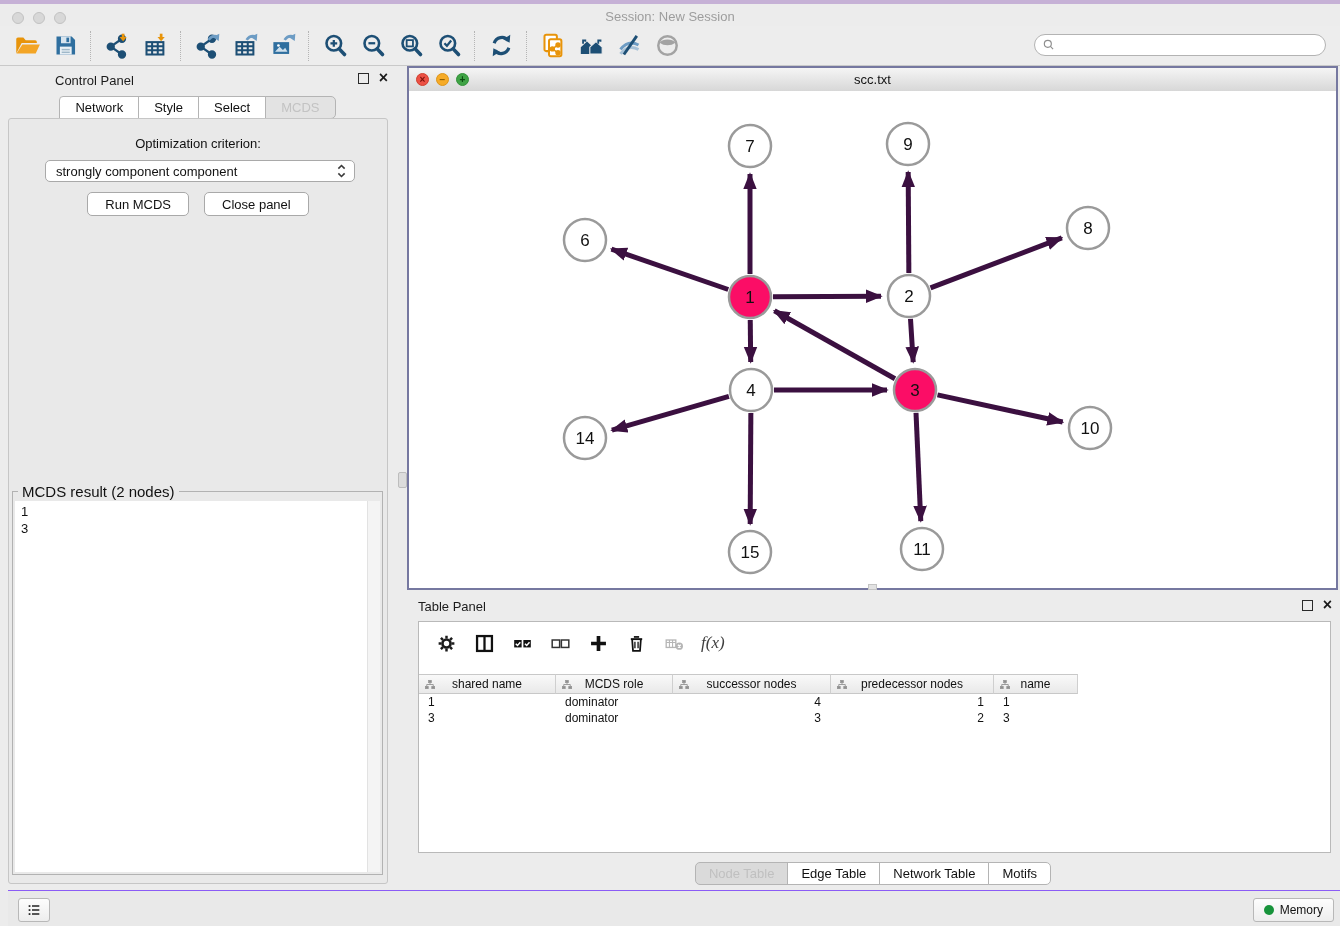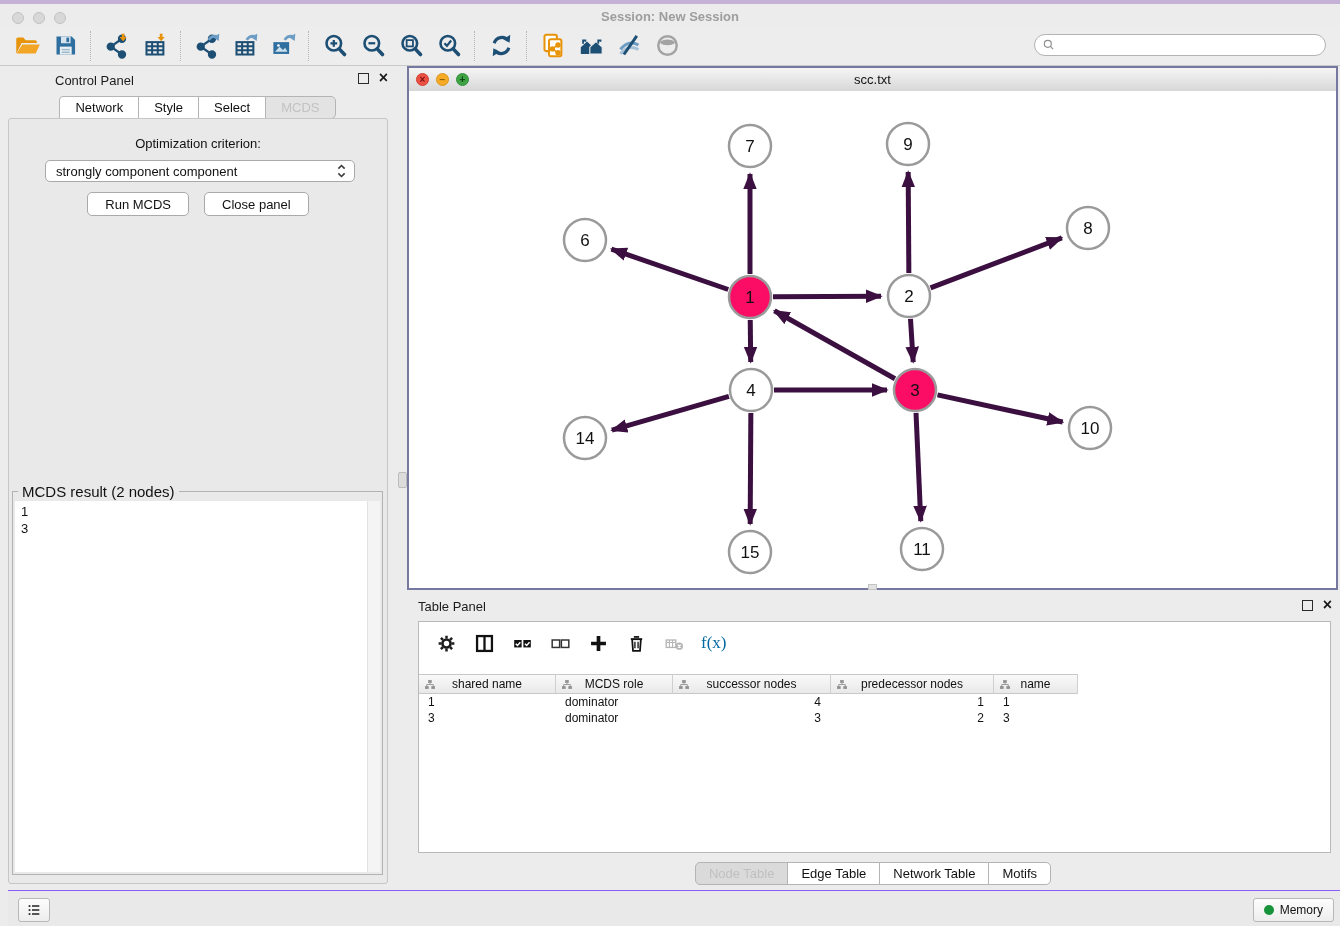--- a/index.html
+++ b/index.html
@@ -1,21 +1,21 @@
 <!DOCTYPE html>
 <html><head>
 <meta charset="utf-8">
 <style>
   html,body{margin:0;padding:0;width:1340px;height:926px;overflow:hidden;
     font-family:"Liberation Sans",sans-serif;background:#ececec;}
   .app{position:relative;width:1340px;height:926px;background:#ececec;}
 
   
   .titlebar{position:absolute;left:0;top:0;width:100%;height:26px;
-    background:#ececec;border-top:4px solid #c6b1d6;box-sizing:border-box;font-weight:bold;}
+    background:#ececec;border-top:4px solid #c6b1d6;box-sizing:border-box;}
   .traffic{position:absolute;left:12px;top:8px;display:flex;gap:9px;}
   .tl{width:12px;height:12px;border-radius:50%;background:#d8d8d8;border:1px solid #c2c2c2;box-sizing:border-box;}
   .win-title{position:absolute;left:0;right:0;top:5px;text-align:center;font-size:13px;color:#9d9d9d;}
 
   
   .toolbar{position:absolute;left:0;top:26px;width:100%;height:40px;background:#ededed;
     border-bottom:1px solid #c9c9c9;box-sizing:border-box;display:flex;align-items:center;padding-left:8px;}
   .tb-btn{width:38px;height:34px;display:flex;align-items:center;justify-content:center;cursor:default;}
   .tb-btn svg{width:27px;height:27px;}
   .tb-sep{width:1px;height:30px;margin:0 6px;border-left:1px dotted #b5b5b5;}
@@ -72,21 +72,21 @@
   .net-canvas svg{position:absolute;left:0;top:0;}
   .net-grip{position:absolute;left:459px;bottom:-2px;width:9px;height:6px;background:#e2e2e2;border:1px solid #c4c4c4;box-sizing:border-box;}
 
   
   .table-panel{position:absolute;left:407px;top:590px;width:933px;height:300px;background:#ececec;}
   .tp-title{position:absolute;left:11px;top:9px;font-size:13px;color:#1c1c1c;}
   .tp-box{position:absolute;left:11px;top:31px;width:913px;height:232px;background:#fff;border:1px solid #b9b9b9;box-sizing:border-box;}
   .tp-toolbar{position:absolute;left:0;top:0;right:0;height:42px;display:flex;align-items:center;padding-left:12px;gap:8px;}
   .tpt-btn{width:30px;height:30px;display:flex;align-items:center;justify-content:center;}
   .tpt-btn svg{width:21px;height:21px;}
-  .fx{font-family:"Liberation Serif",serif;font-size:17px;color:#0369a1;}
+  .fx{font-family:"Liberation Serif",serif;font-style:italic;font-size:17px;color:#404040;}
   .thead{position:absolute;left:0;top:52px;height:20px;display:flex;}
   .th{position:relative;background:linear-gradient(#f9f9f9,#e9e9e9);border-top:1px solid #c8c8c8;
     border-bottom:1px solid #c8c8c8;border-right:1px solid #cfcfcf;box-sizing:border-box;
     display:flex;align-items:center;justify-content:center;font-size:12px;color:#111;}
   .th svg{position:absolute;left:5px;top:4px;width:12px;height:12px;}
   .tbody{position:absolute;left:0;top:72px;right:1px;}
   .tr{display:flex;height:16px;}
   .td{font-size:12px;color:#111;box-sizing:border-box;line-height:16px;white-space:nowrap;overflow:hidden;}
   .td.l{text-align:left;padding-left:9px;}
   .td.r{text-align:right;padding-right:10px;}

